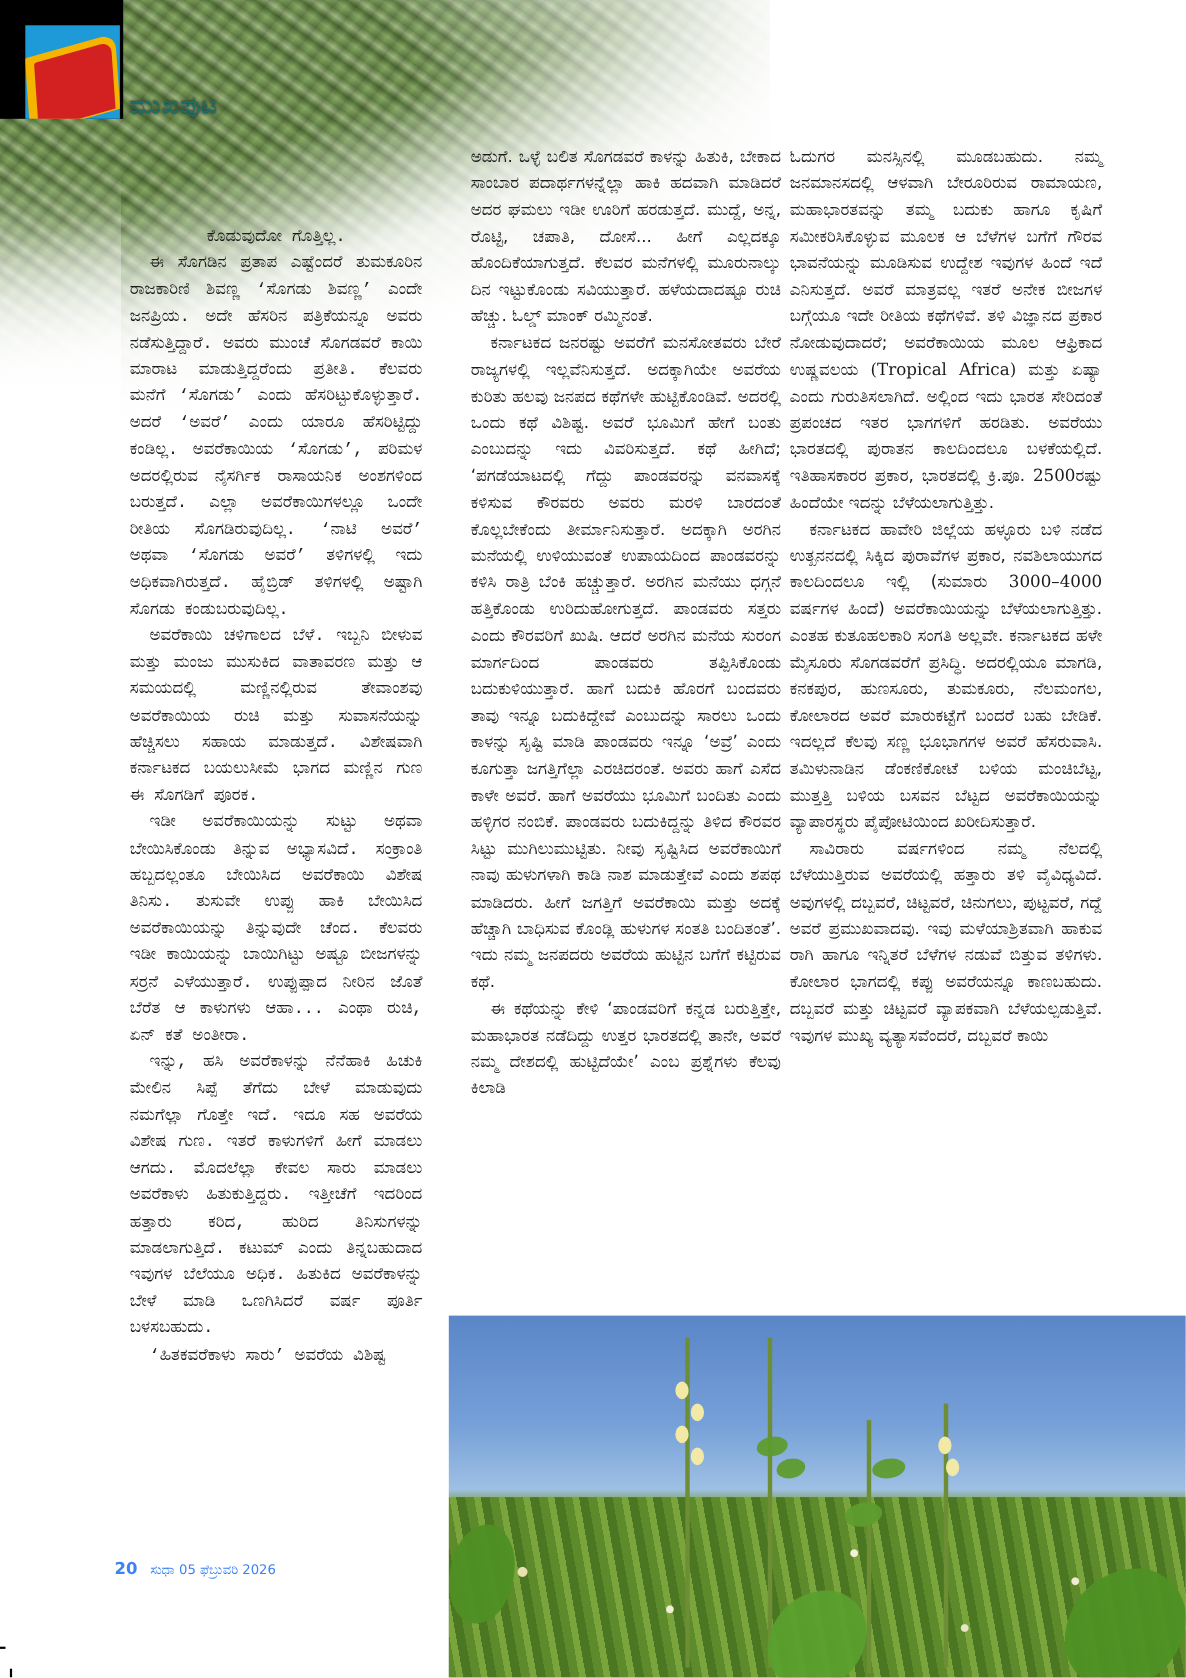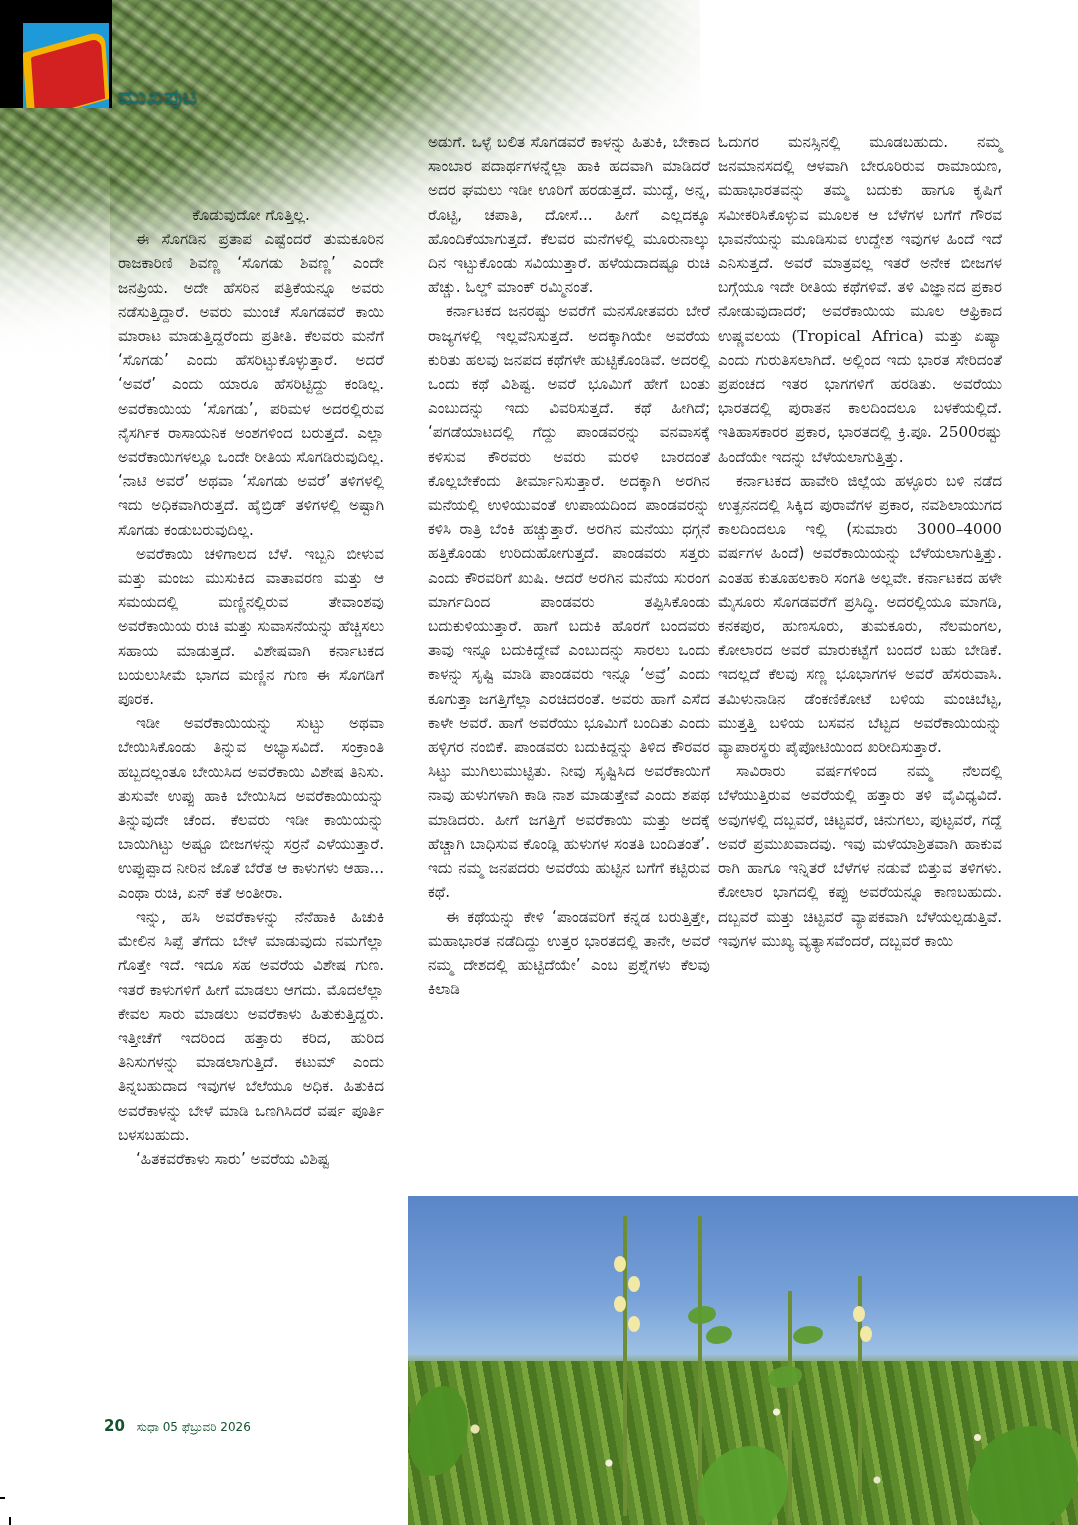--- a/index.html
+++ b/index.html
@@ -31,21 +31,21 @@
   .section-label {
     position: absolute; left: 118px; top: 84px; font-size: 22px; font-weight: normal; color: #0f766e;
     text-shadow: 0 0 2px #333, 0 0 3px #333; letter-spacing: 1px;
   }
 
   
   .col { position: absolute; font-size: 15.2px; line-height: 24.2px; text-align: justify; }
   .col p { margin: 0; text-indent: 18px; }
   .col p.noindent { text-indent: 0; }
   .col p.center { text-align: center; text-indent: 0; }
-  .col1 { left: 118px; top: 203px; width: 266px; }
+  .col1 { left: 118px; top: 203px; width: 266px; font-family: Liberation Mono, monospace; }
   .col2 { left: 428px; top: 130px; width: 282px; }
   .col3 { left: 718px; top: 130px; width: 284px; }
   .latin { font-family: "DejaVu Serif", serif; font-weight: normal; }
 
   
   .photo {
     position: absolute; left: 408px; top: 1196px; width: 670px; height: 329px; overflow: hidden;
     background: linear-gradient(180deg, #5a86c8 0%, #76a0d8 30%, #9ec0e4 48%, #7ea04a 52%, #5f8a2e 70%, #4f7a25 100%);
   }
   .photo .ground { position: absolute; left: 0; top: 165px; width: 100%; height: 170px;
@@ -55,21 +55,21 @@
       radial-gradient(circle at 55% 30%, #f4f0dc 0 3px, transparent 4px),
       radial-gradient(circle at 70% 70%, #e9e6c8 0 3px, transparent 4px),
       radial-gradient(circle at 85% 45%, #f0ecd0 0 3px, transparent 4px),
       repeating-linear-gradient(80deg, #5d8b2c 0 8px, #7aa53d 8px 14px, #4c7722 14px 22px);
   }
   .photo .leaf { position: absolute; border-radius: 60% 40% 60% 40%; background: #5e9c2e; opacity: 0.95; }
   .photo .stalk { position: absolute; width: 4px; background: #6d8e34; }
   .photo .bloom { position: absolute; width: 12px; height: 16px; background: #f3e9a6; border-radius: 50%; }
 
   
-  .footer { position: absolute; left: 104px; top: 1417px; font-size: 12px; color: #14532d; }
+  .footer { position: absolute; left: 104px; top: 1417px; font-size: 12px; color: #3b82f6; }
   .footer .pg { font-size: 15px; font-weight: bold; margin-right: 8px; }
   .crop-mark { position: absolute; left: 0; top: 1497px; width: 5px; height: 2px; background: #000; }
   .crop-mark2 { position: absolute; left: 9px; top: 1517px; width: 2px; height: 8px; background: #000; }
 </style>
 </head>
 <body>
 
 <div class="hero-bg"></div>
 <div class="hero-fade"></div>
 <div class="hero-fade2"></div>

